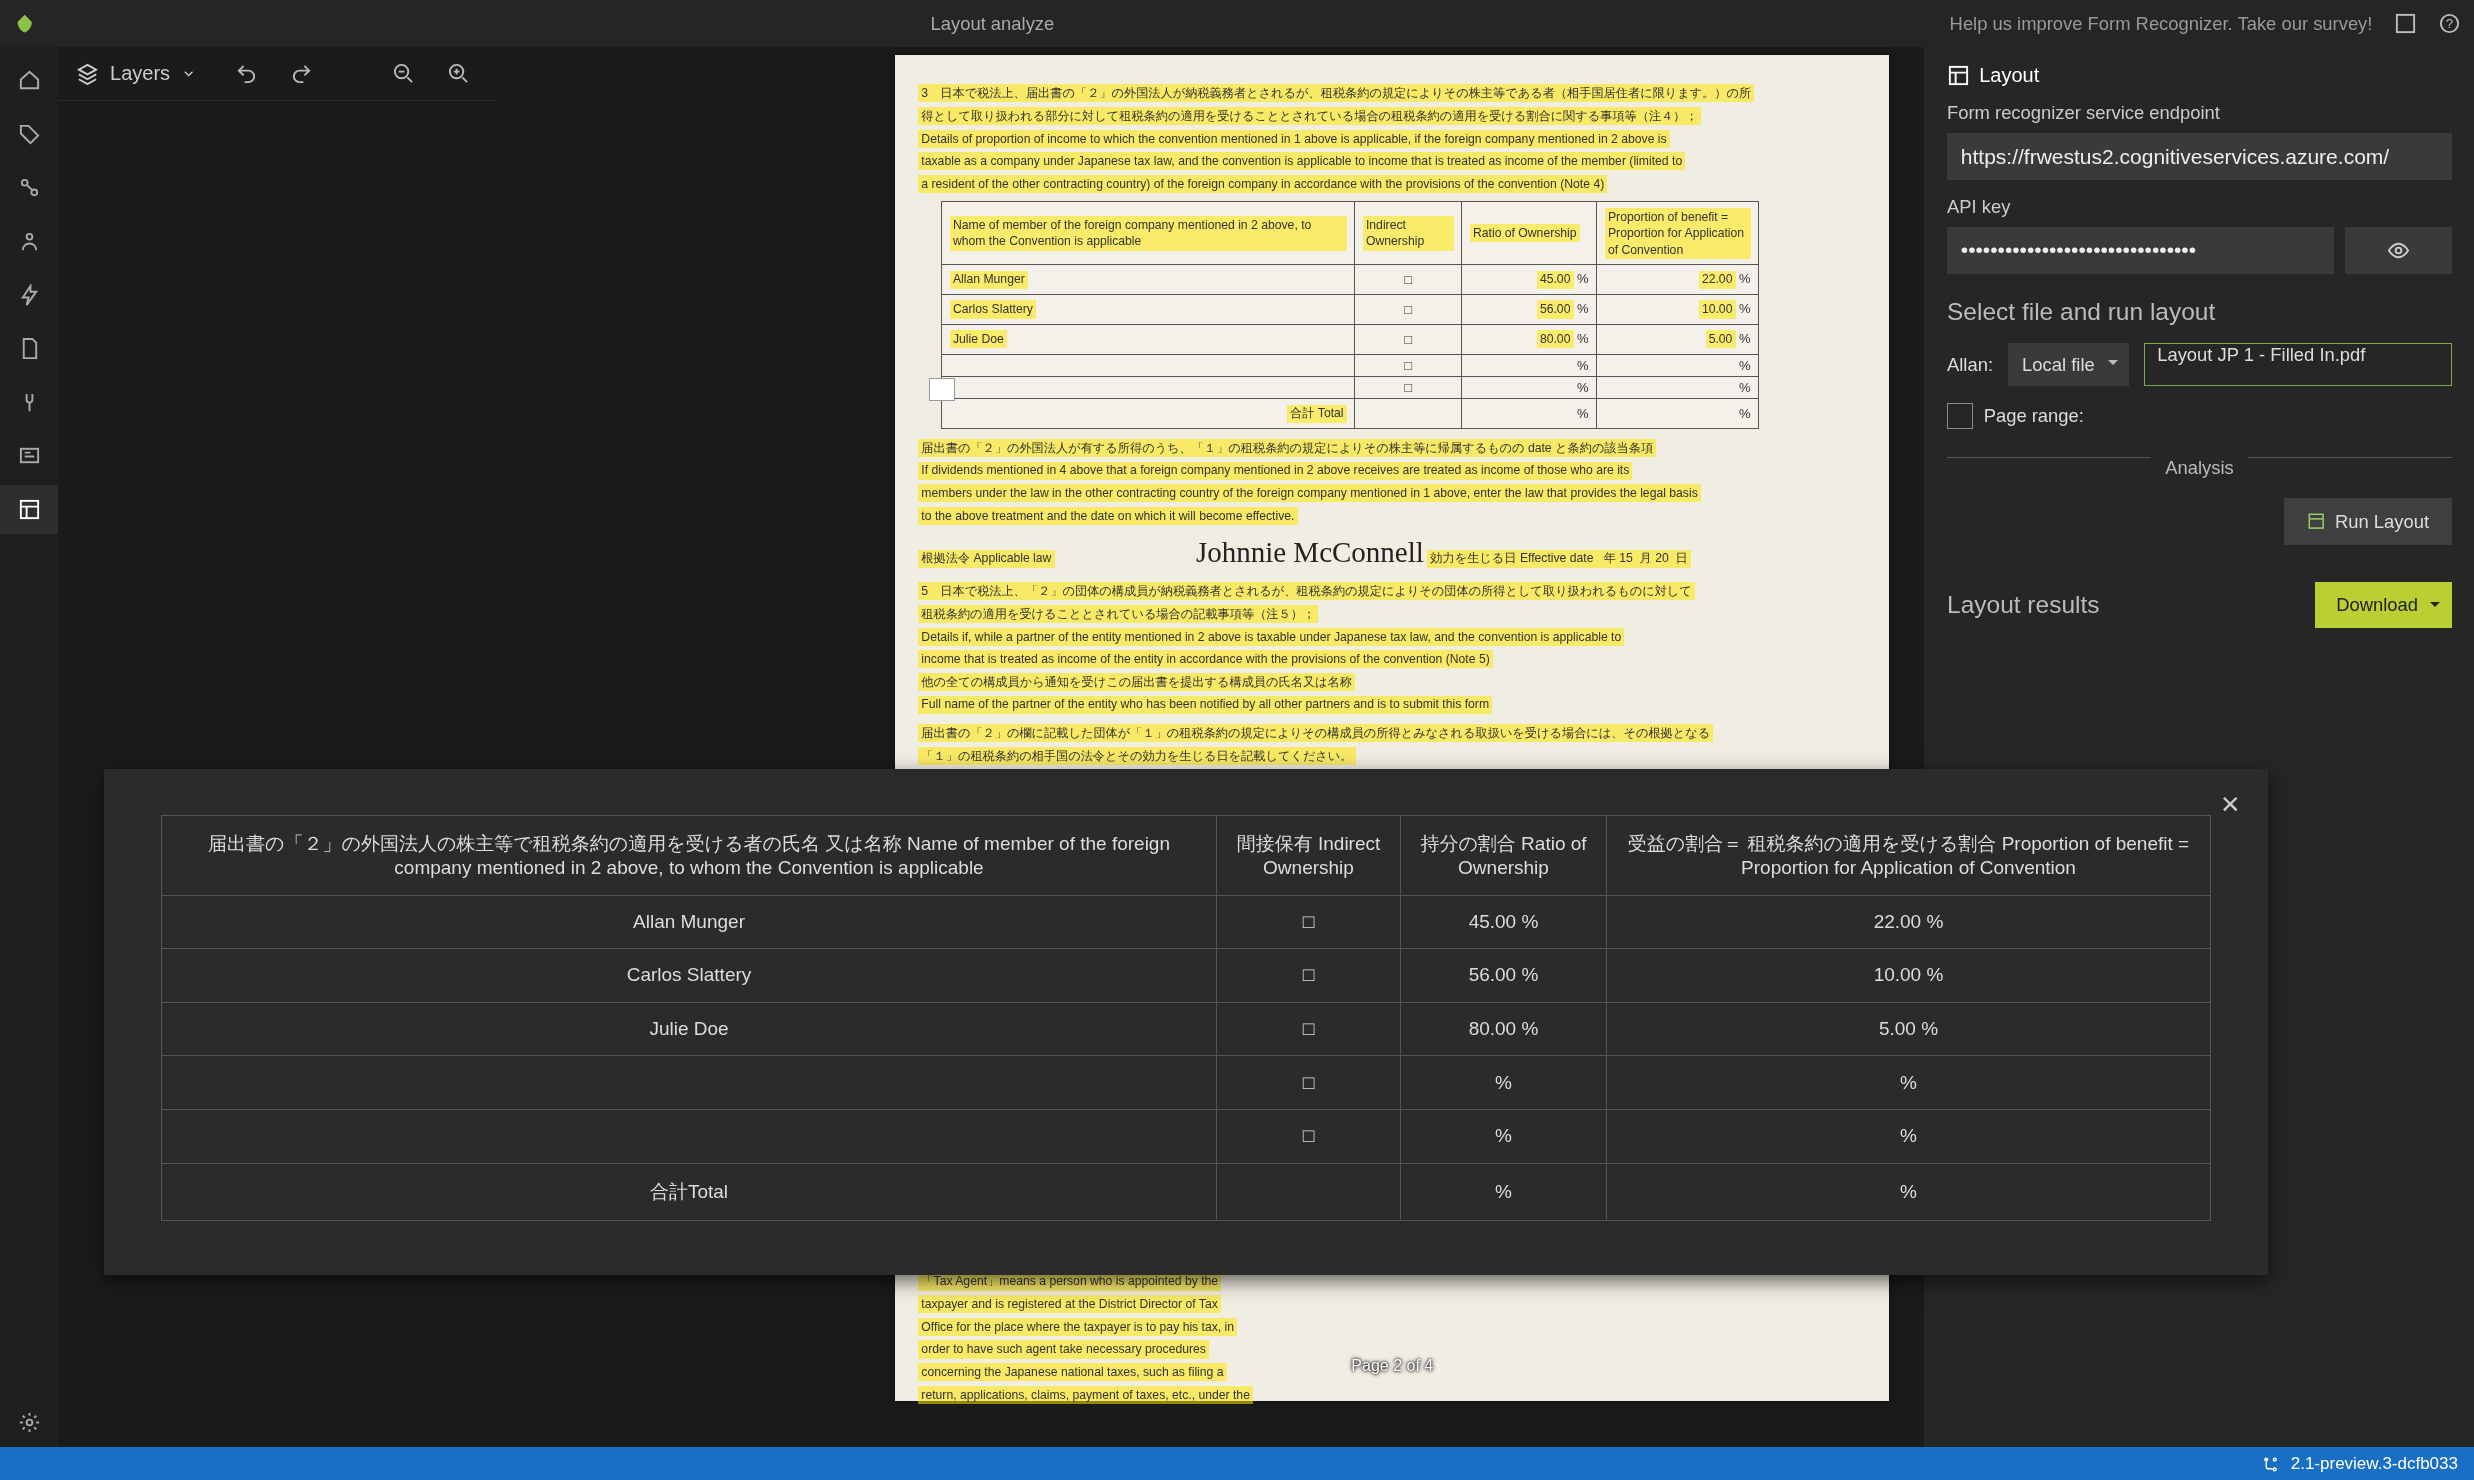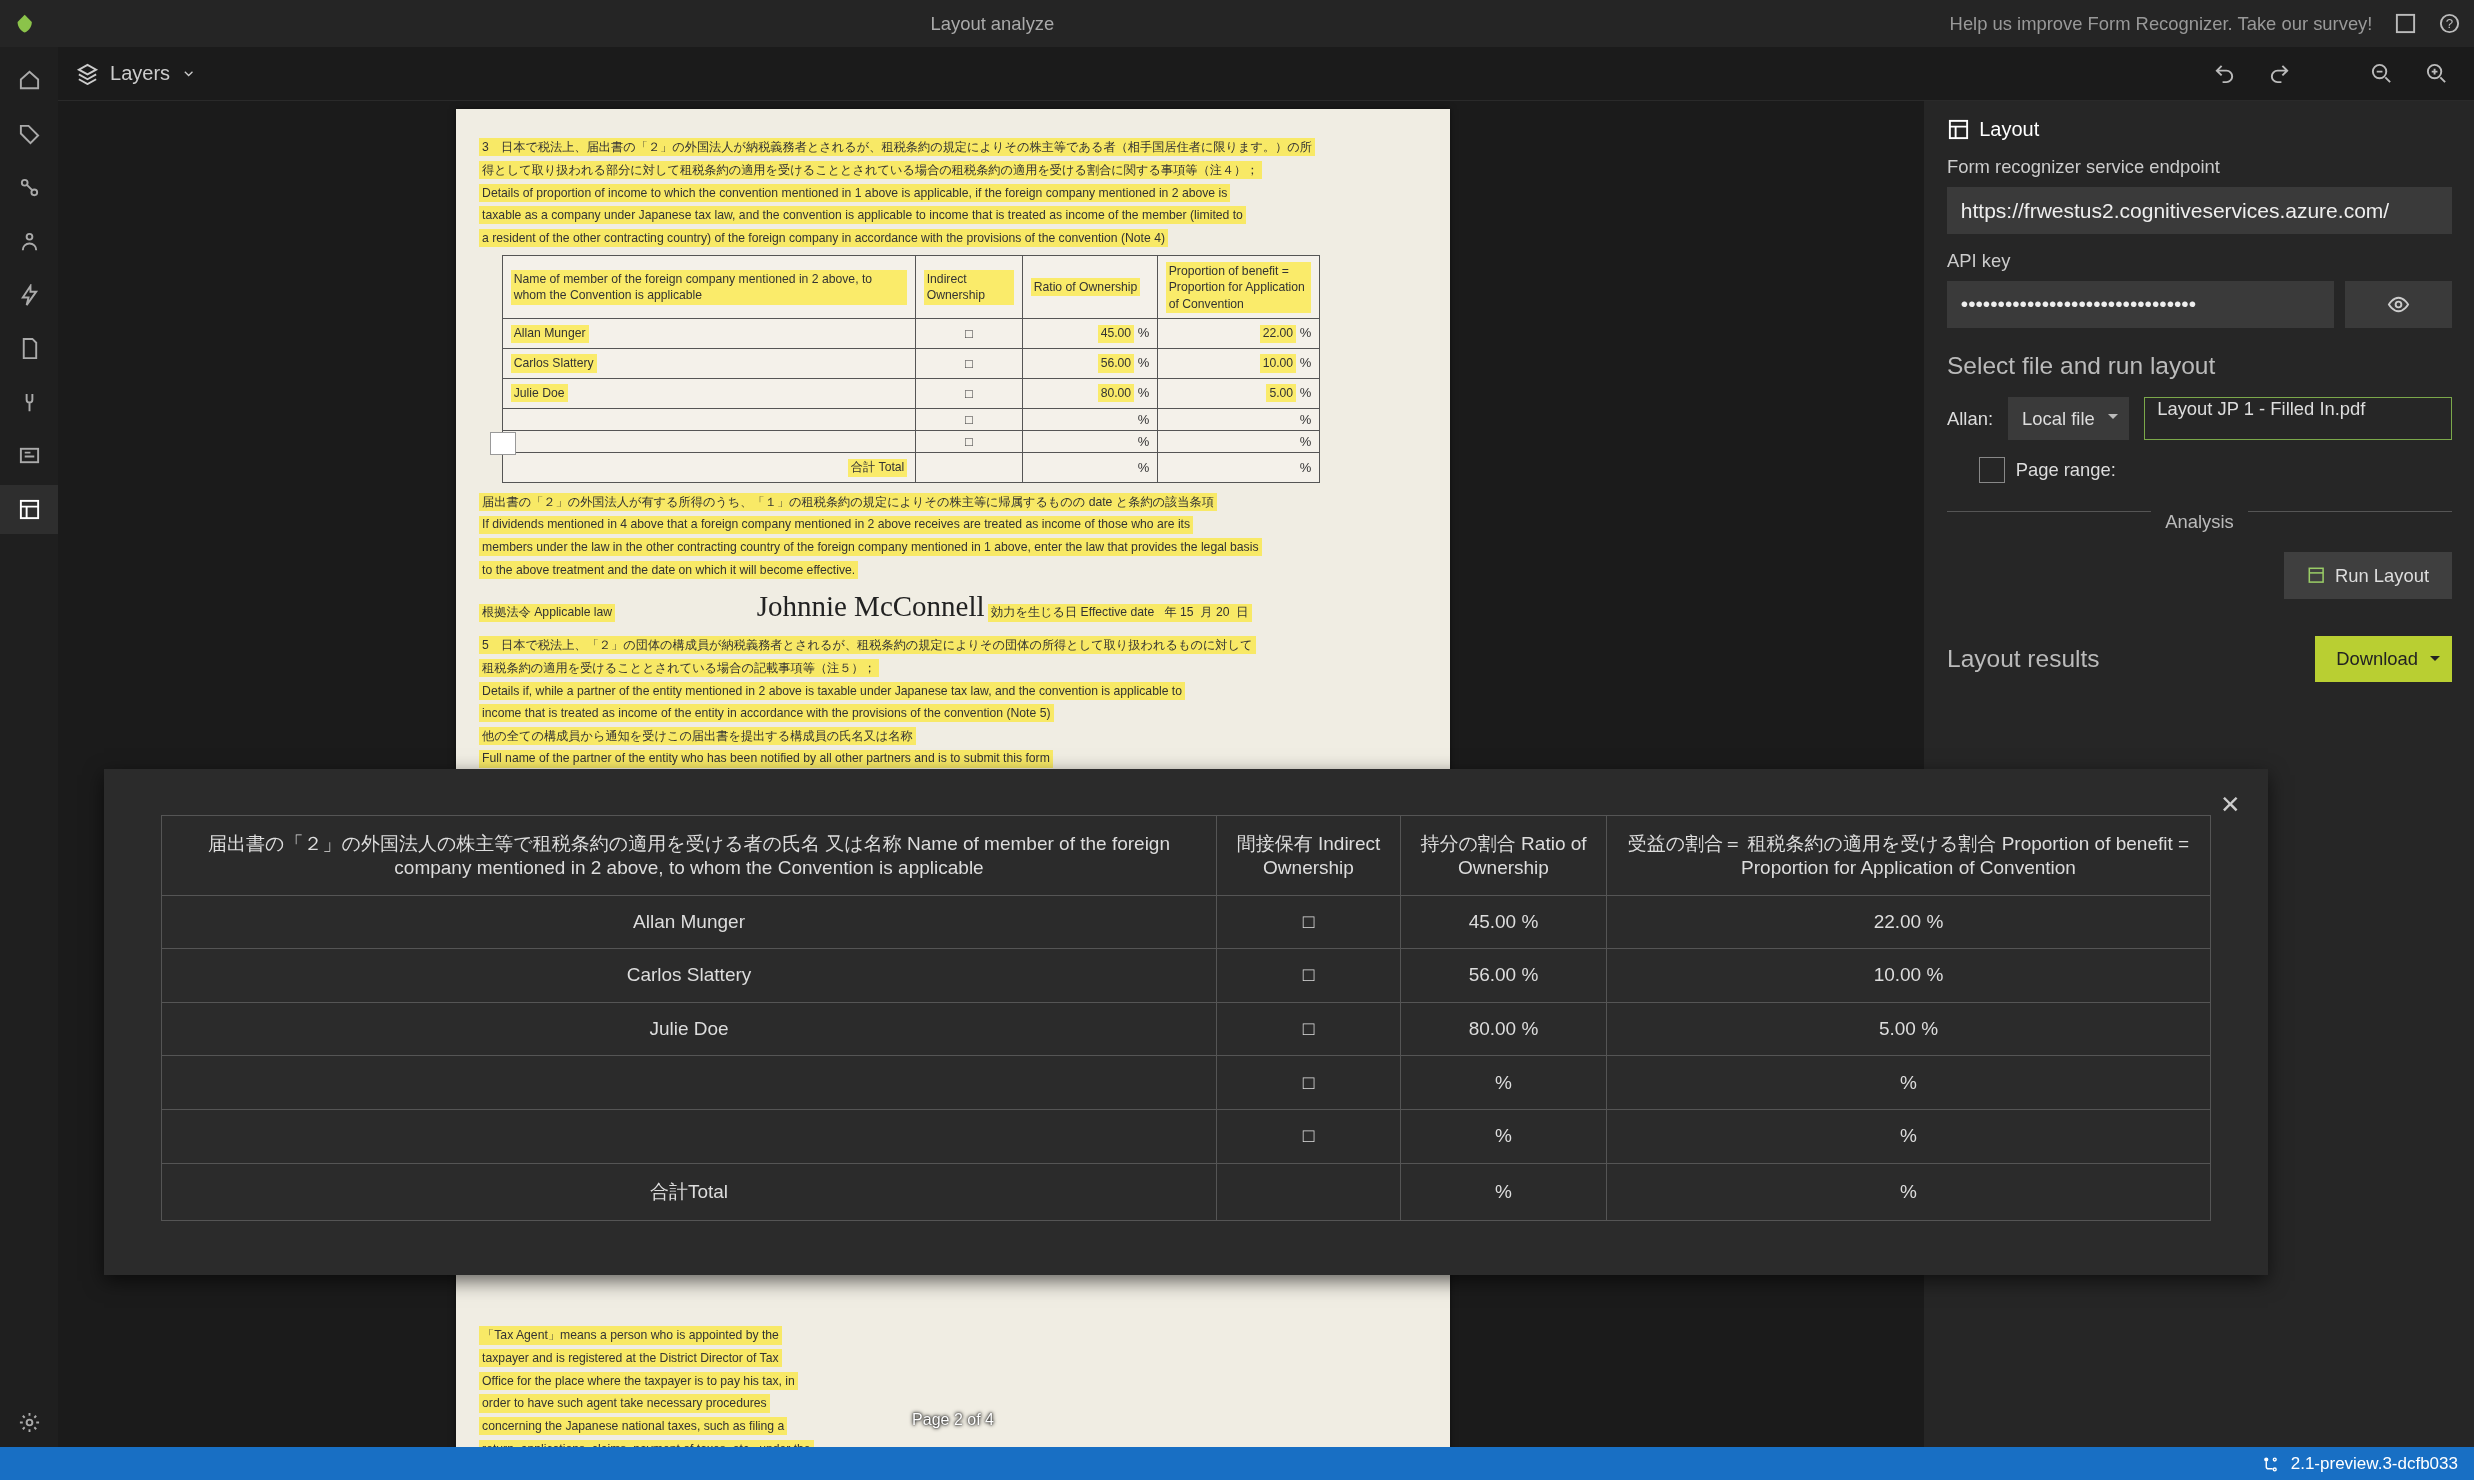--- a/index.html
+++ b/index.html
@@ -173,21 +173,21 @@
   display: flex; align-items: center; position: relative; cursor: pointer;
 }
 .src-select::after {
   content: ""; position: absolute; right: 10.7px; top: 50%; transform: translateY(-50%);
   border: 5.4px solid transparent; border-top-color: #bbb;
 }
 .src-file {
   flex: 1; border: 1.5px solid #7ba84a; height: 43px;
   display: flex; padding: 0 12.2px; color: #ddd;
 }
-.chk-row { display: flex; align-items: center; gap: 10.7px; margin-top: 7.6px; margin-left: 32px; }
+.chk-row { display: flex; align-items: center; gap: 10.7px; margin-top: 7.6px; }
 .chk { width: 26px; height: 26px; border: 1.5px solid #888; }
 .analysis-div {
   display: flex; align-items: flex-start; gap: 13.8px; margin-top: 18.4px;
   color: #bbb;
 }
 .analysis-div::before, .analysis-div::after {
   content:""; flex:1; height:0.8px; background:#555;
 }
 .run-btn {
   align-self: flex-end;
@@ -336,21 +336,21 @@
       </div>
     <div class="spacer"></div>
     <div class="nav-item">
         <svg class="ic" viewBox="0 0 24 24">
           <circle cx="12" cy="12" r="3" fill="none" stroke="#aaa" stroke-width="2"></circle>
           <path fill="none" stroke="#aaa" stroke-width="2" d="M12 2v3m0 14v3M2 12h3m14 0h3M5 5l2 2m10 10 2 2M5 19l2-2m10-10 2-2"></path>
         </svg>
       </div>
   </div>
 
-  <div style="flex:1;display:flex;flex-direction:column;">
+  <div style="flex:1;display:flex;flex-direction:row;">
 
     <div class="toolbar">
       <div class="layers-btn">
         <svg class="ic" viewBox="0 0 24 24">
             <path fill="none" stroke="#ccc" stroke-width="2" d="M12 3 3 8l9 5 9-5zM3 13l9 5 9-5M3 18l9 5 9-5"></path>
           </svg>
         <span>Layers</span>
         <svg width="15.3" height="15.3" viewBox="0 0 24 24">
             <path fill="none" stroke="#ccc" stroke-width="2" d="M6 9l6 6 6-6"></path>
           </svg>

